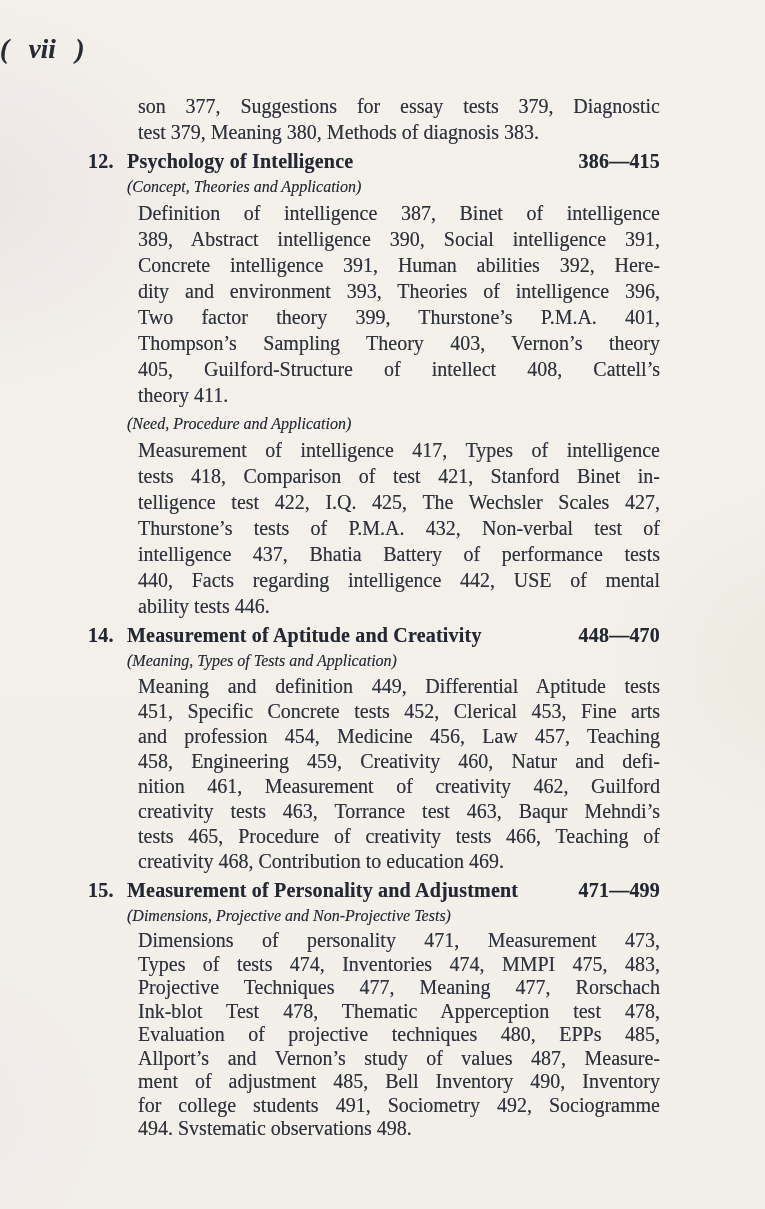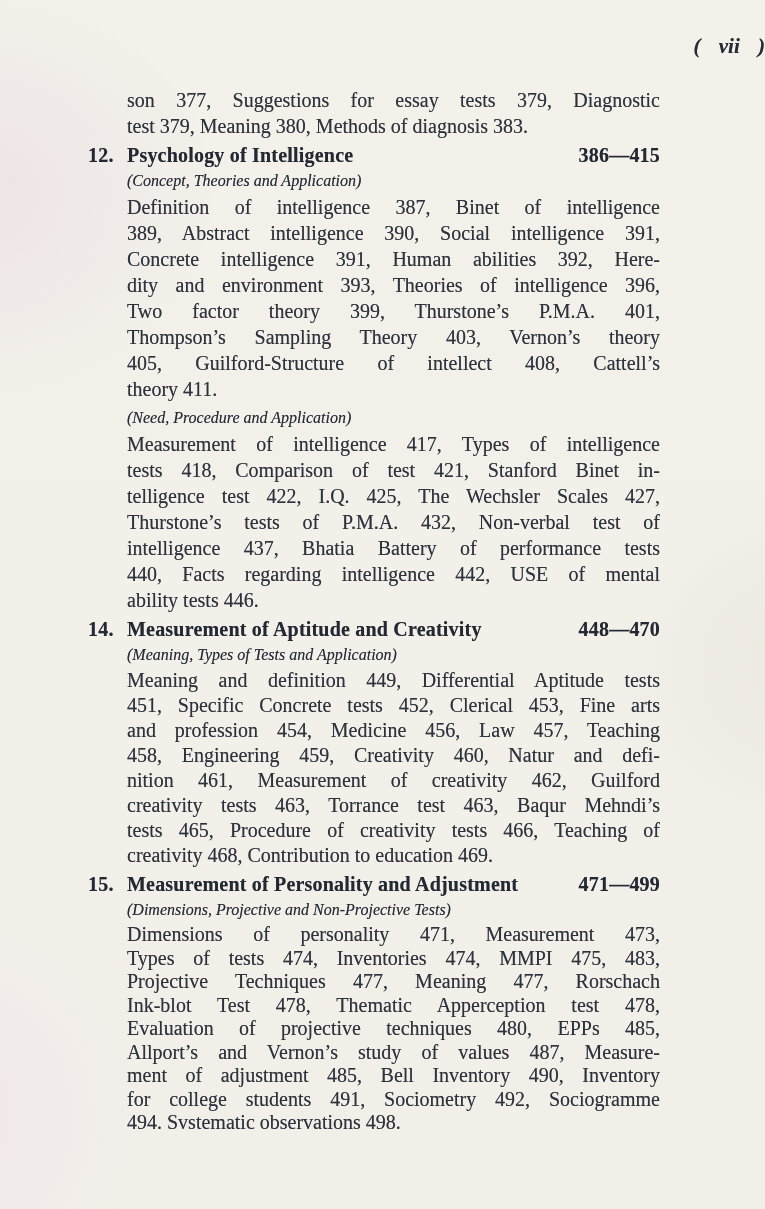--- a/index.html
+++ b/index.html
@@ -15,24 +15,24 @@
     color:#2e323c;
     background:
       radial-gradient(55% 28% at -4% 16%, rgba(233,219,226,0.60), rgba(233,219,226,0) 60%),
       radial-gradient(45% 30% at -6% 92%, rgba(240,227,233,0.55), rgba(240,227,233,0) 55%),
       radial-gradient(40% 25% at 104% 55%, rgba(228,224,214,0.45), rgba(228,224,214,0) 60%),
       linear-gradient(#f3f1ea,#f2efe9);
     text-shadow: 0 0 0.4px rgba(44,49,63,0.55);
   }
   .pagenum-header {
     padding-top:34px;
-    text-align:right;
+    text-align:left;
     font-weight:bold;
     font-style:italic;
-    font-size:21px;
+    font-size:27px;
     word-spacing:13px;
     color:#262b36;
   }
   .toc {
     margin:28px 0 0 88px;
     width:572px;
     font-size:20px;
   }
   .cont {
     margin-left:39px;
@@ -56,20 +56,21 @@
     font-style:italic;
     font-size:16px;
     line-height:26px;
     color:#272c37;
   }
   .entry-body { margin-left:39px; width:533px; }
   .bodyline {
     text-align:justify;
     text-align-last:justify;
     line-height:26px;
+    margin-left:11px;
   }
   .bodyline.lastline { text-align-last:left; }
   .cont .bodyline { line-height:26px; }
   .entry-14 .bodyline { line-height:25px; }
   .entry-15 .bodyline { line-height:23.5px; }
 </style>
 </head>
 <body>
 
 <div class="page">

